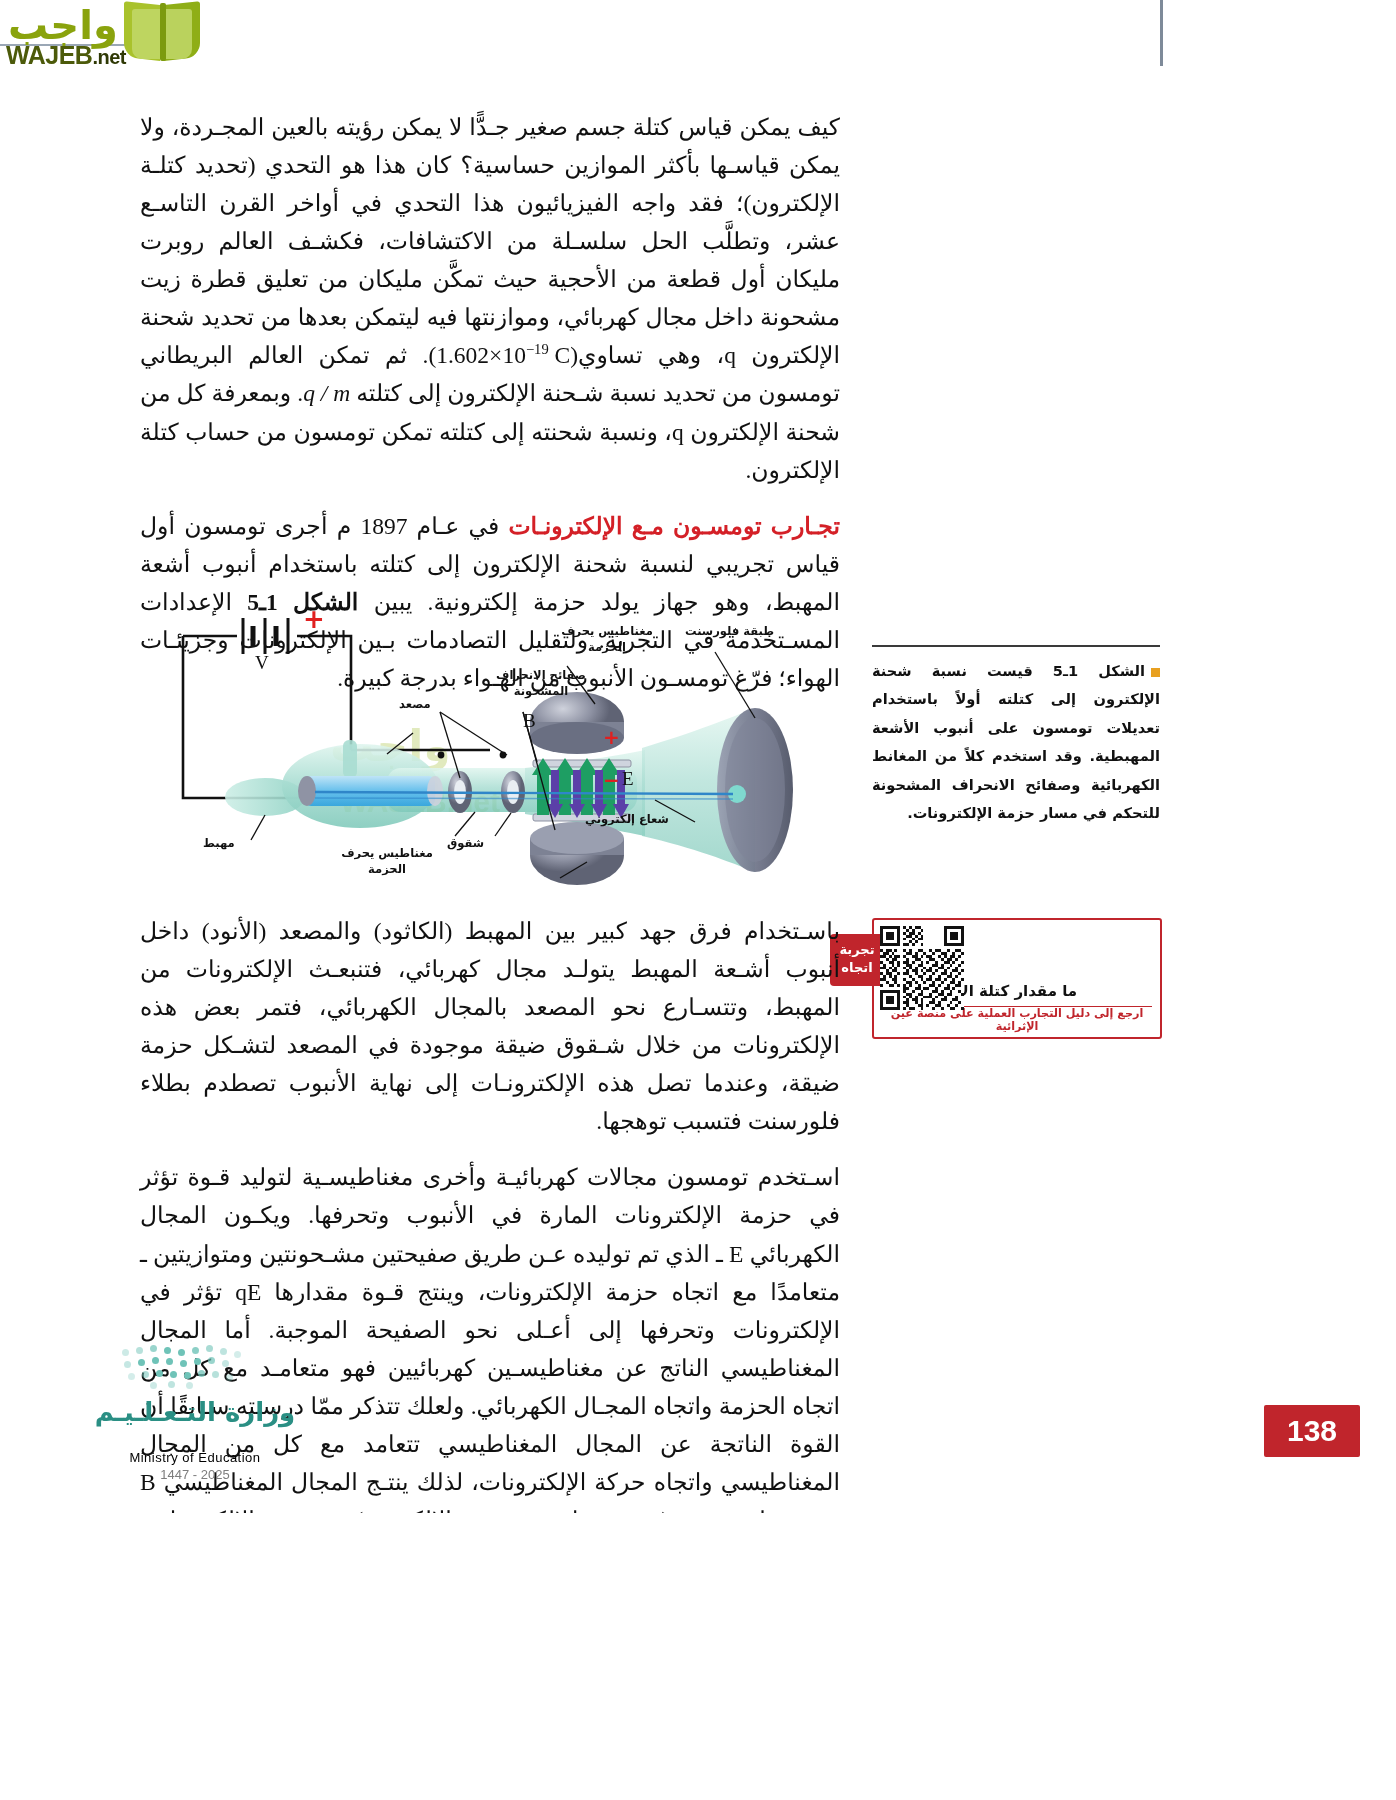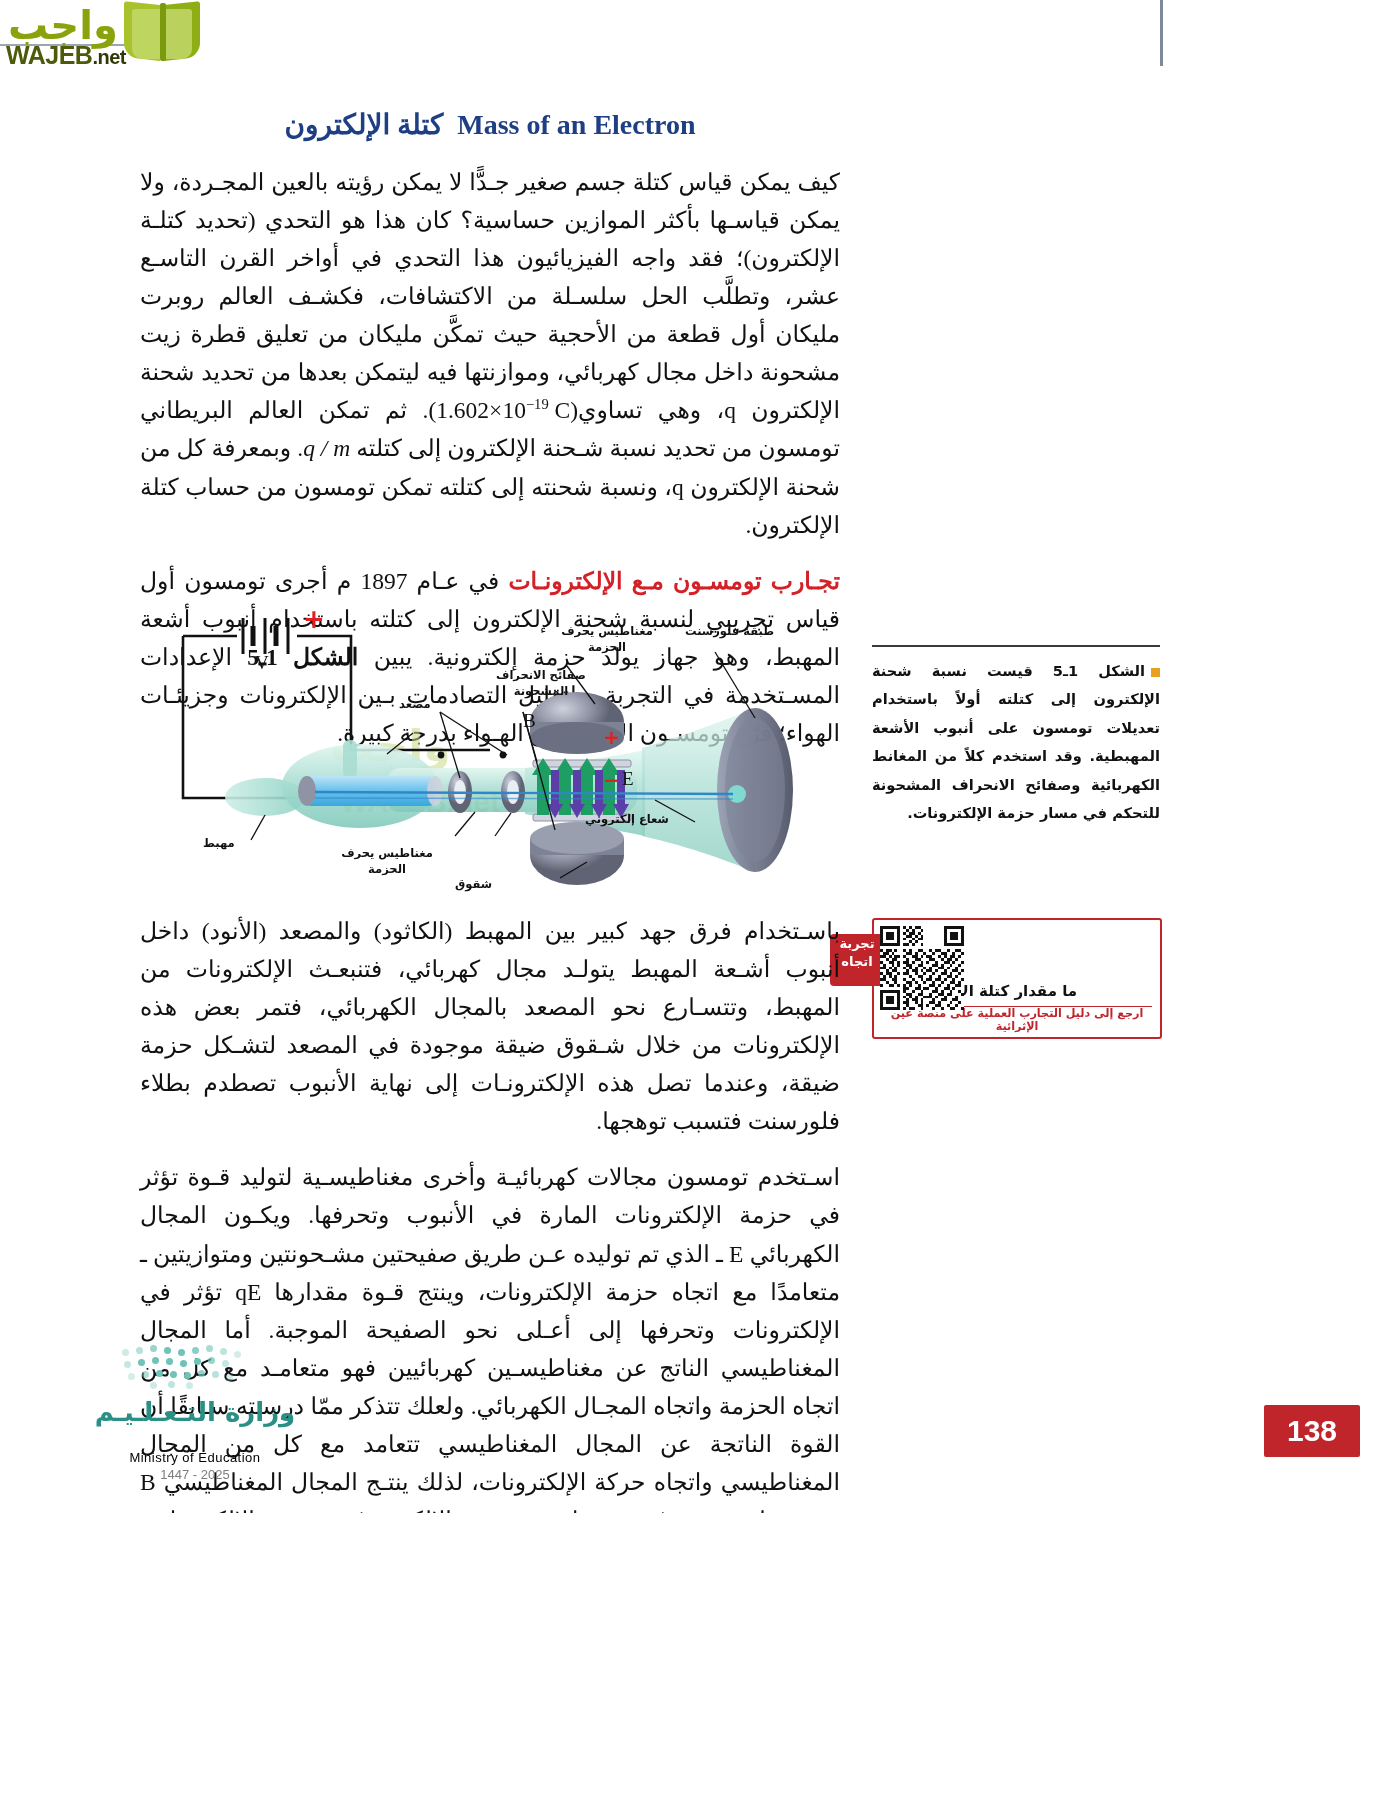--- a/index.html
+++ b/index.html
@@ -259,21 +259,21 @@
     width: 54px;
     height: 52px;
     background: #c0252c;
     border-radius: 4px;
     color: #fff;
     font-family: "DejaVu Sans", sans-serif;
     font-size: 13px;
     font-weight: bold;
     text-align: center;
     line-height: 1.35;
-    padding-top: 1px;
+    padding-top: 7px;
     box-sizing: border-box;
   }
 
   
   .lower-col {
     position: absolute;
     right: 556px;
     top: 912px;
     width: 700px;
     direction: rtl;
@@ -350,23 +350,20 @@
       <span class="pg pgR"></span>
       <span class="pg pgL2"></span>
       <span class="pg pgR2"></span>
       <span class="pg spine"></span>
     </div>
   </div>
   <div class="top-rule"></div>
 
   <div class="main-col">
 
-    <h1 class="section-title">
-      <span class="en">Mass of an Electron</span><span>كتلة الإلكترون</span>
-    </h1>
 
     <p class="body">
       <span>كيف يمكن قياس كتلة جسم صغير جـدًّا لا يمكن رؤيته بالعين المجـردة، ولا يمكن قياسـها بأكثر الموازين حساسية؟ كان هذا هو التحدي (تحديد كتلـة الإلكترون)؛ فقد واجه الفيزيائيون هذا التحدي في أواخر القرن التاسـع عشر، وتطلَّب الحل سلسـلة من الاكتشافات، فكشـف العالم روبرت مليكان أول قطعة من الأحجية حيث تمكَّن مليكان من تعليق قطرة زيت مشحونة داخل مجال كهربائي، وموازنتها فيه ليتمكن بعدها من تحديد شحنة الإلكترون q، وهي تساوي</span><span class="mathlat"><span>(1.602×10</span><sup>−19</sup><span> C)</span></span><span>. ثم تمكن العالم البريطاني تومسون من تحديد نسبة شـحنة الإلكترون إلى كتلته</span> <span class="mathlat ital">q / m</span><span>. وبمعرفة كل من شحنة الإلكترون q، ونسبة شحنته إلى كتلته تمكن تومسون من حساب كتلة الإلكترون.</span>
     </p>
 
     <p class="body">
       <span class="redterm">تجـارب تومسـون مـع الإلكترونـات</span>
       <span>في عـام 1897 م أجرى تومسون أول قياس تجريبي لنسبة شحنة الإلكترون إلى كتلته باستخدام أنبوب أشعة المهبط، وهو جهاز يولد حزمة إلكترونية. يبين</span>
       <b>الشكل 1ـ5</b>
       <span>الإعدادات المسـتخدمة في التجربة. ولتقليل التصادمات بـين الإلكترونات وجزيئـات الهواء؛ فرّغ تومسـون الأنبوب من الهـواء بدرجة كبيرة.</span>
@@ -509,21 +506,21 @@
     <div class="fig-label" style="left:244px; top:97px;">مصعد</div>
 
     <div class="fig-label" style="left:330px; top:68px; white-space:normal; width:112px;">صفائح الانحراف<br>المشحونة</div>
 
     <div class="fig-label" style="left:398px; top:24px; white-space:normal; width:108px;">مغناطيس يحرف<br>الحزمة</div>
 
     <div class="fig-label" style="left:530px; top:24px;">طبقة فلورسنت</div>
 
     <div class="fig-label" style="left:48px; top:236px;">مهبط</div>
 
-    <div class="fig-label" style="left:300px; top:236px;margin-top:41px;">شقوق</div>
+    <div class="fig-label" style="left:292px; top:236px;">شقوق</div>
 
     <div class="fig-label" style="left:178px; top:246px; white-space:normal; width:108px;">مغناطيس يحرف<br>الحزمة</div>
 
     <div class="fig-label" style="left:430px; top:212px;">شعاع إلكتروني</div>
 
     <div class="fig-letter" style="left:368px; top:110px;">B</div>
     <div class="fig-letter" style="left:467px; top:168px;">E</div>
     <div class="fig-plus" style="left:448px; top:125px; font-size:20px;">+</div>
     <div class="fig-plus" style="left:448px; top:168px; font-size:20px;">−</div>
   </div>

